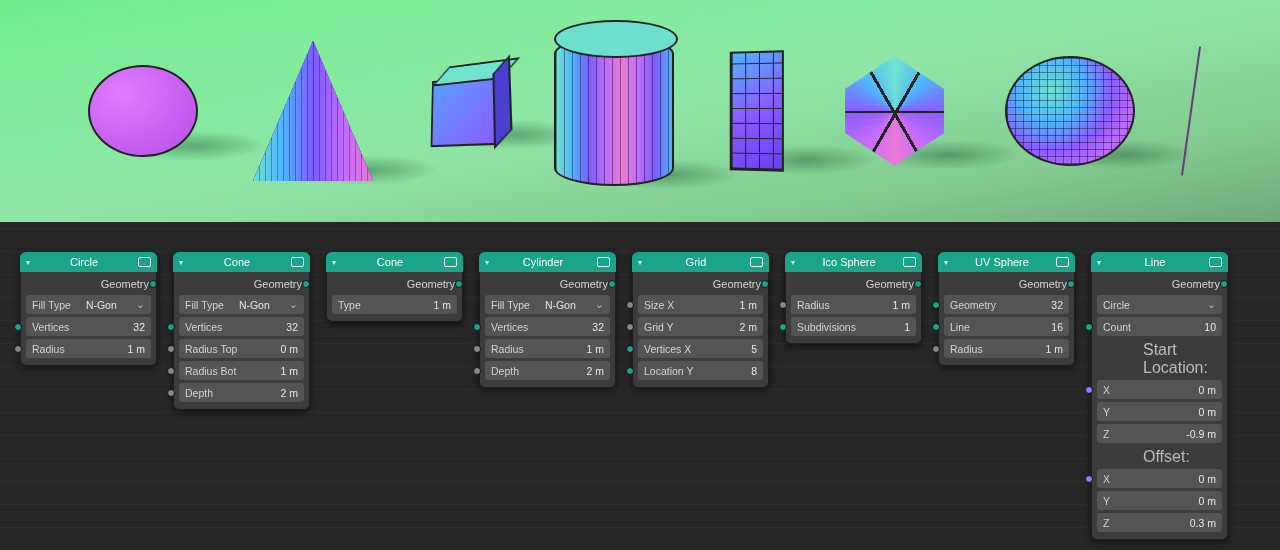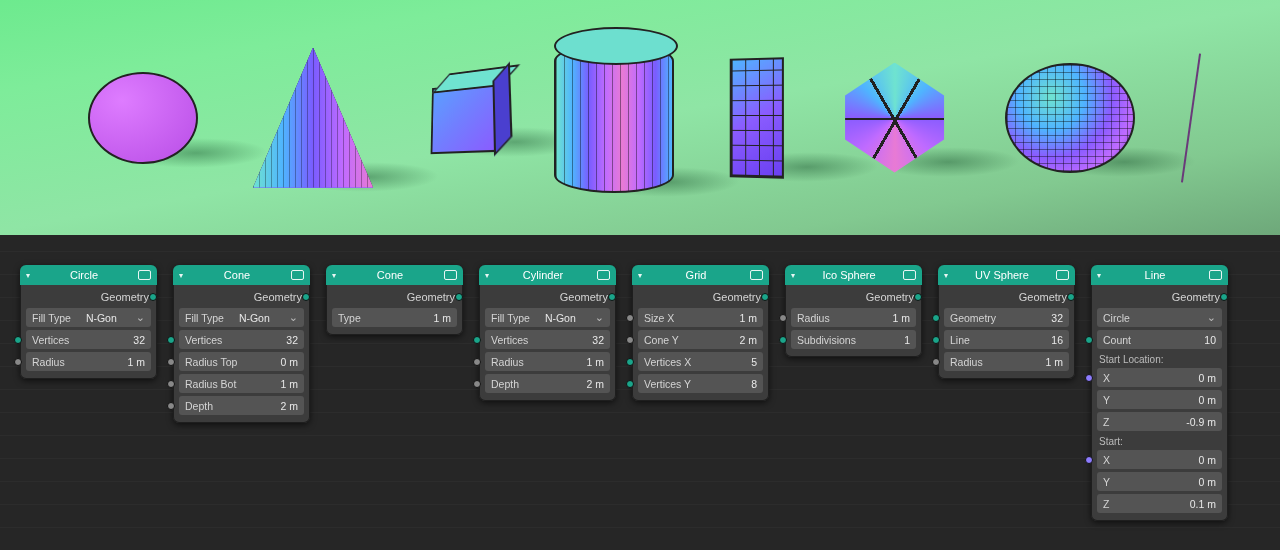--- a/index.html
+++ b/index.html
@@ -140,21 +140,21 @@
     padding:0 6px;
     justify-content:space-between;
     position:relative;
     font-size:10.5px;
   }
   .prop.sel::after{content:"⌄";font-size:11px;margin-left:4px;color:#bbb;}
   .prop .val { color:#e8e8e8;text-align:right;}
   .sock-in { position:absolute; left:-12px; top:50%; transform:translateY(-50%); width:8px;height:8px;border-radius:50%;background:#888;border:1px solid #111;}
   .sock-in.green{background:#1aa58a;}
   .sock-in.purple{background:#8d7cff;}
-  .section-label{font-size:10px;color:#bcbcbc;padding:2px 2px 0;}
+  .section-label{font-size:16px;color:#bcbcbc;padding:2px 2px 0;margin-left:44px;}
 </style>
 </head>
 <body>
 
 <div class="viewport">
   <div class="prim">
       <div class="shadow"></div>
       <div class="shape circle"></div>
     </div>
   <div class="prim">
@@ -316,31 +316,31 @@
           <span>Geometry</span>
           <span class="sock-out"></span>
         </div>
       <div class="prop">
           <span class="sock-in"></span>
           <span>Size X</span>
           <span class="val">1 m</span>
         </div>
       <div class="prop">
           <span class="sock-in"></span>
-          <span>Cone Y</span>
+          <span>Grid Y</span>
           <span class="val">2 m</span>
         </div>
       <div class="prop">
           <span class="sock-in green"></span>
           <span>Vertices X</span>
           <span class="val">5</span>
         </div>
       <div class="prop">
           <span class="sock-in green"></span>
-          <span>Vertices Y</span>
+          <span>Location Y</span>
           <span class="val">8</span>
         </div>
     </div>
   </div>
 
   <div class="node">
     <div class="node-head">
       <span class="tri">▾</span>
       <span class="title">Ico Sphere</span>
       <span class="mon"></span>
@@ -419,30 +419,30 @@
           <span class="val">0 m</span>
         </div>
       <div class="prop">
           <span>Y</span>
           <span class="val">0 m</span>
         </div>
       <div class="prop">
           <span>Z</span>
           <span class="val">-0.9 m</span>
         </div>
-      <div class="section-label">Start:</div>
+      <div class="section-label">Offset:</div>
       <div class="prop">
           <span class="sock-in purple"></span>
           <span>X</span>
           <span class="val">0 m</span>
         </div>
       <div class="prop">
           <span>Y</span>
           <span class="val">0 m</span>
         </div>
       <div class="prop">
           <span>Z</span>
-          <span class="val">0.1 m</span>
+          <span class="val">0.3 m</span>
         </div>
     </div>
   </div>
 
 </div>
 
 </body></html>

